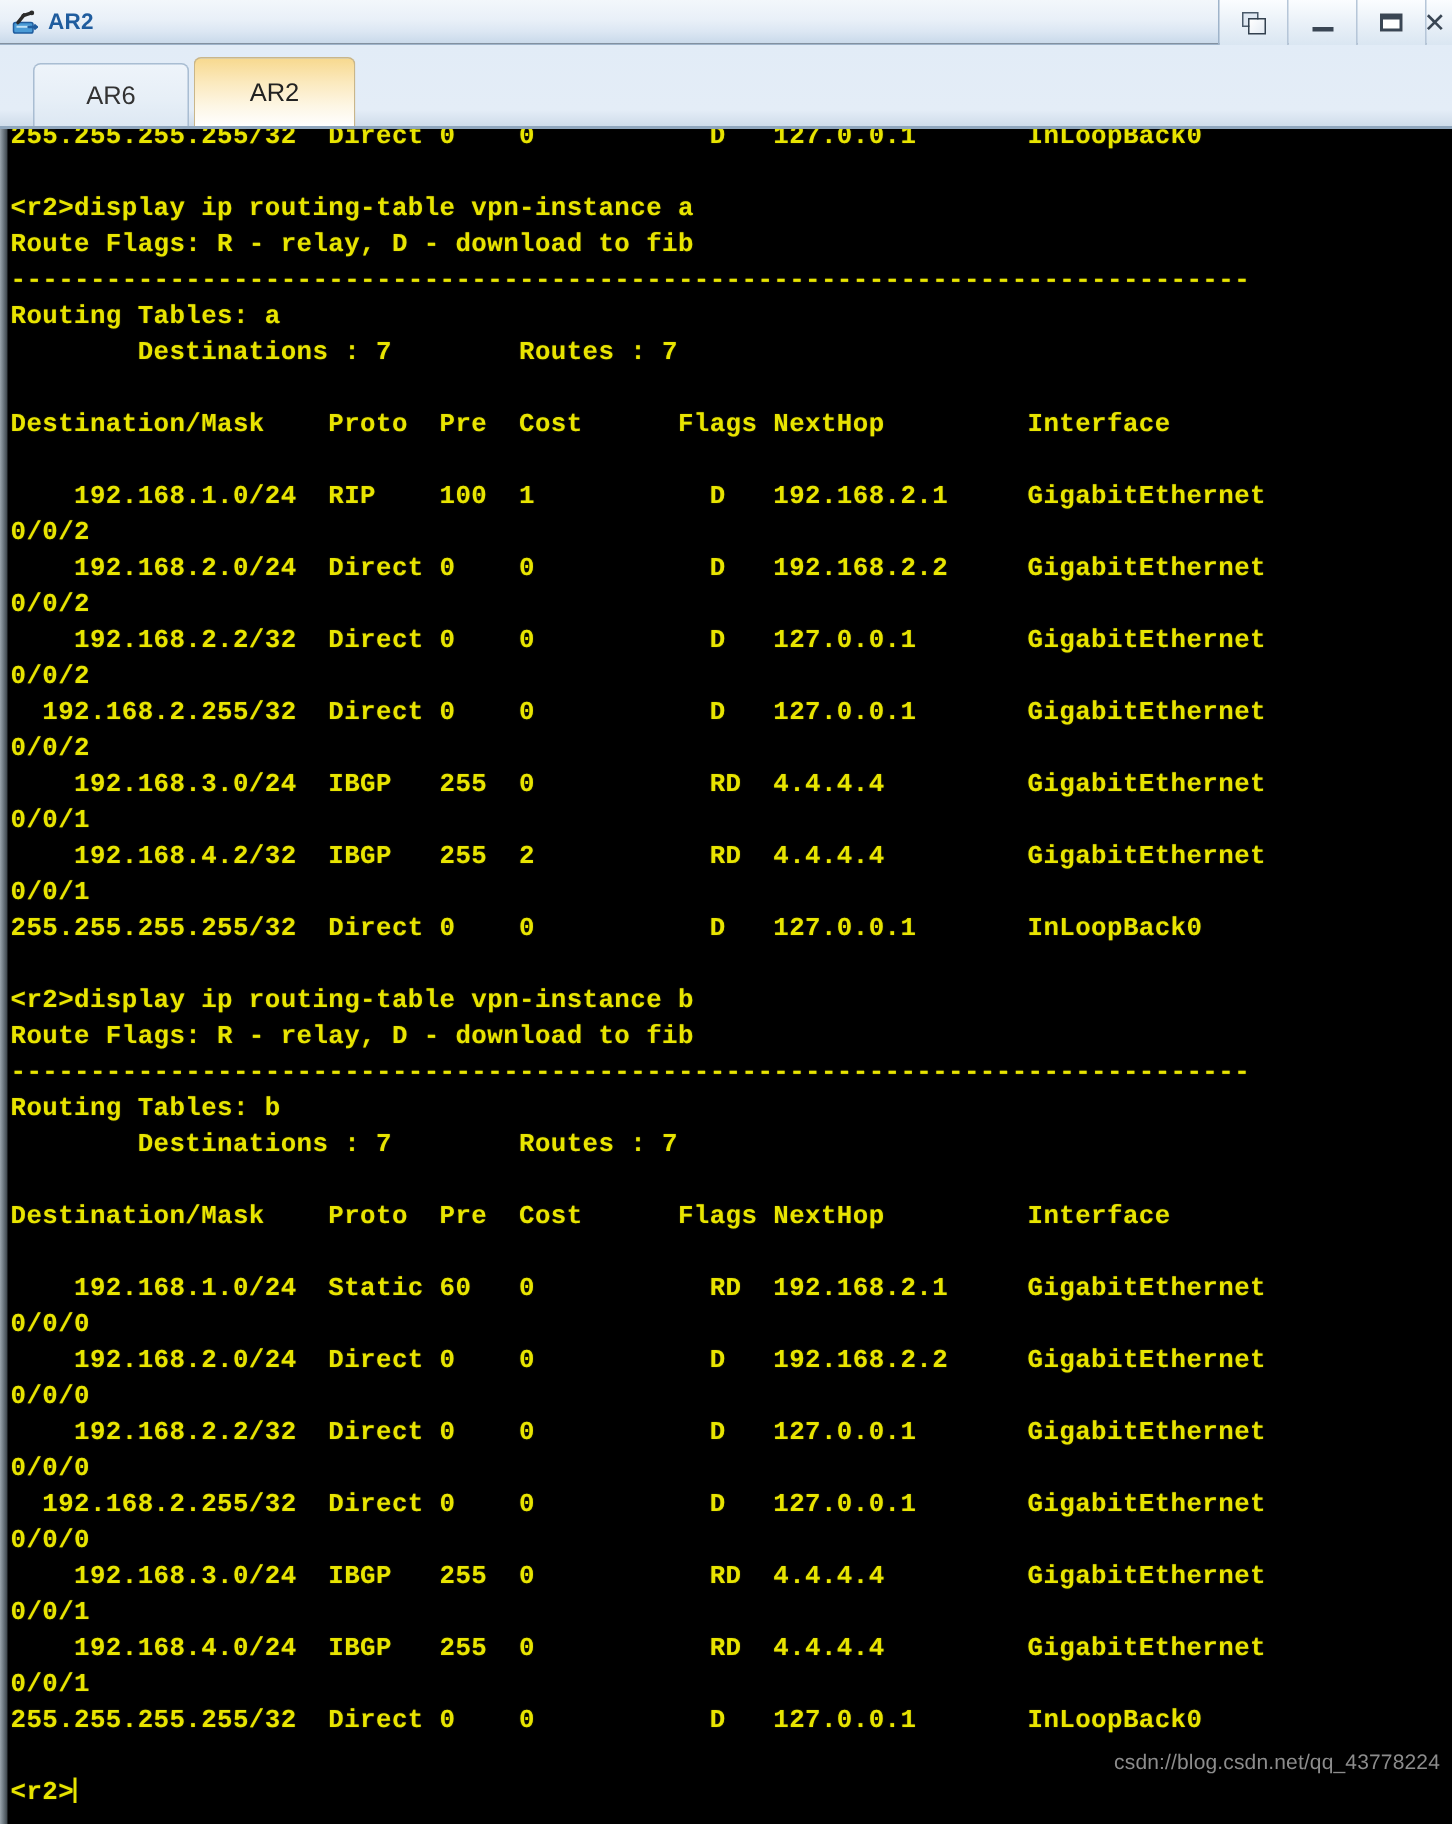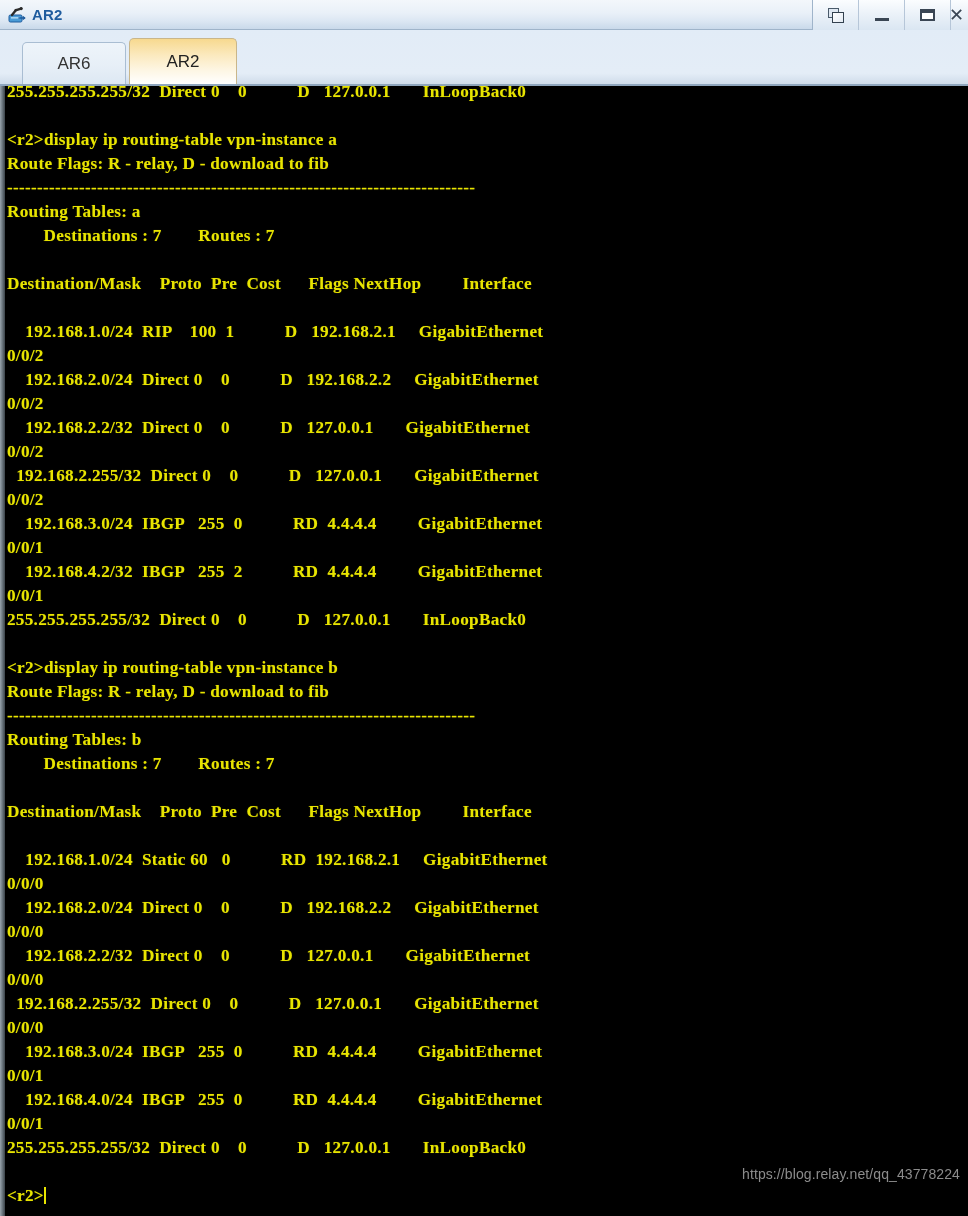--- a/index.html
+++ b/index.html
@@ -178,21 +178,21 @@
   #terminal {
     position: absolute;
     left: 5px;
     top: 0;
     right: 0;
     bottom: 0;
     background: #000;
     overflow: hidden;
   }
   #console-text {
-    font-family: Liberation Serif, serif;
+    font-family: Liberation Mono, monospace;
     font-size: 17.2px;
     line-height: 24px;
     color: #e8e400;
     white-space: pre;
     margin: 0;
     padding: 0 0 0 2px;
     letter-spacing: 0.28px;
     font-weight: bold;
     text-shadow: 0 0 1px rgba(232,228,0,0.35);
     position: relative;
@@ -305,16 +305,16 @@
   192.168.2.255/32  Direct 0    0           D   127.0.0.1       GigabitEthernet
 0/0/0
     192.168.3.0/24  IBGP   255  0           RD  4.4.4.4         GigabitEthernet
 0/0/1
     192.168.4.0/24  IBGP   255  0           RD  4.4.4.4         GigabitEthernet
 0/0/1
 255.255.255.255/32  Direct 0    0           D   127.0.0.1       InLoopBack0
 
 &lt;r2&gt;<span id="cursor-block"></span></pre>
     </div>
-    <div id="watermark">https://blog.relay.net/qq_43778224</div>
+    <div id="watermark">csdn://blog.csdn.net/qq_43778224</div>
   </div>
 
 </div>
 
 </body></html>

